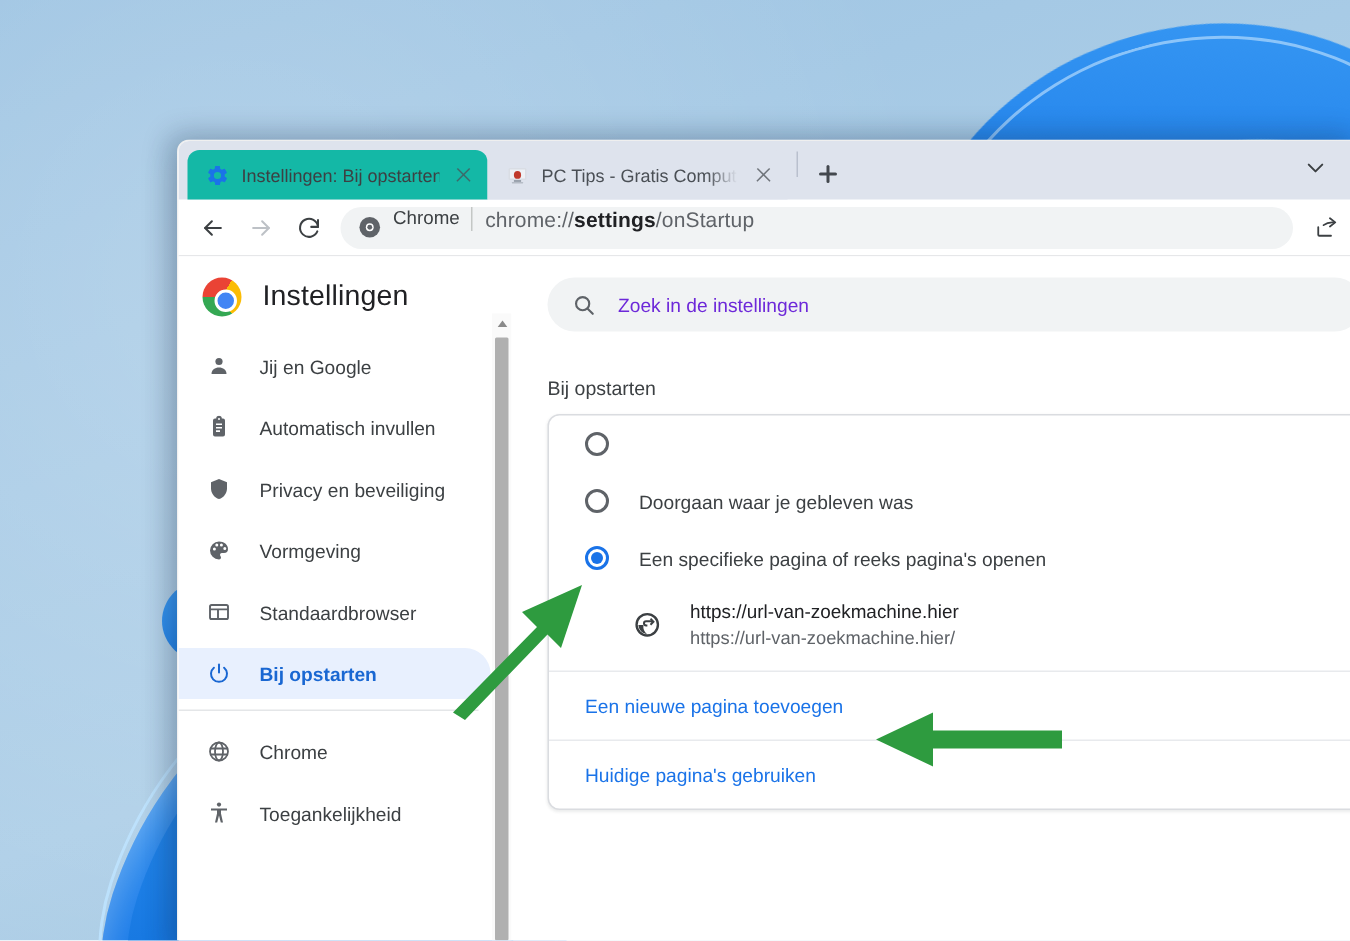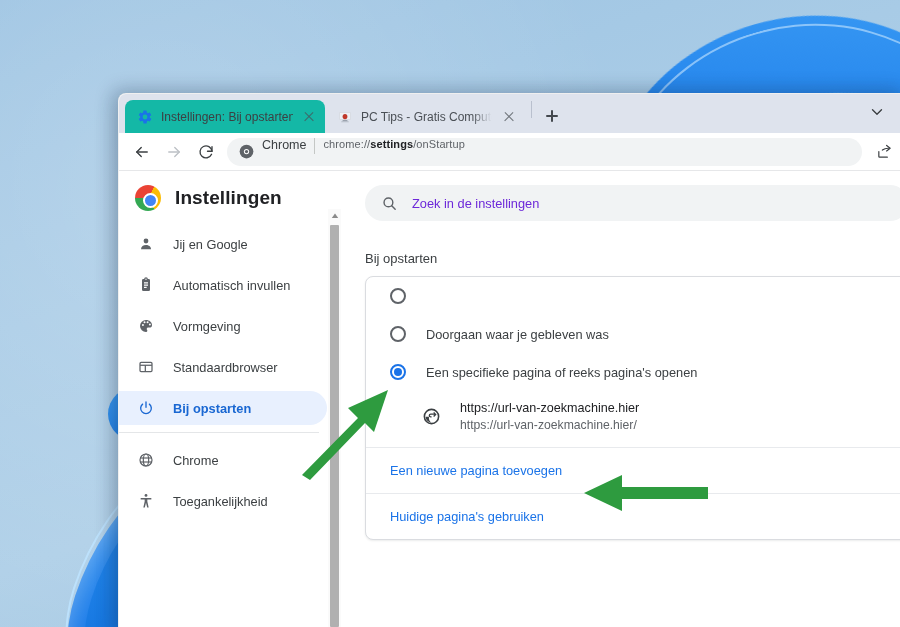--- a/index.html
+++ b/index.html
@@ -159,21 +159,21 @@
     border-radius: 14px;
     display: flex; 
     padding: 0 12px;
     margin: 0 6px 0 4px;
     gap: 8px;
     font-size: 12.5px;
     color: #202124;
   }
   .omni-label { color:#3c4043; font-size:12.5px; }
   .omni-div { width:1px; height:16px; background:#c4c7c5; }
-  .omni-url { color:#5f6368; font-size:11px; letter-spacing:.1px; }
+  .omni-url { color:#5f6368; font-size:14px; letter-spacing:.1px; }
   .omni-url b { color:#202124; font-weight:700; }
   .share-btn { width:28px; height:28px; display:flex; align-items:center; justify-content:center; }
 
   
   .page {
     display: flex;
     height: calc(545px - 39px - 38px);
     background: #fff;
   }
 
@@ -192,21 +192,21 @@
   .chrome-logo {
     width: 26px; height: 26px; border-radius: 50%;
     position: relative; overflow: hidden;
     background: conic-gradient(from -90deg, #ea4335 0deg 120deg, #fbbc05 120deg 240deg, #34a853 240deg 360deg);
   }
   .chrome-logo::after {
     content:""; position:absolute; left:50%; top:50%;
     width: 11px; height: 11px; margin:-5.5px 0 0 -5.5px;
     border-radius:50%; background:#4285f4; border:2px solid #fff;
   }
-  .brand-title { font-size: 19px; color: #202124; letter-spacing: .1px; font-weight: bold; }
+  .brand-title { font-size: 19px; color: #202124; letter-spacing: .1px; }
 
   .nav { padding-right: 14px; }
   .nav-item {
     display: flex; align-items: center; gap: 18px;
     height: 34px;
     padding-left: 18px;
     border-radius: 0 18px 18px 0;
     color: #3c4043;
     font-size: 12.8px;
     margin-bottom: 7px;
@@ -422,20 +422,28 @@
 
           <div class="nav-item">
             <span class="nav-ico">
               <svg width="16" height="16" viewBox="0 0 24 24" fill="currentColor">
                   <path d="M16 3h-1.2a2.8 2.8 0 0 0-5.6 0H8a2 2 0 0 0-2 2v14a2 2 0 0 0 2 2h8a2 2 0 0 0 2-2V5a2 2 0 0 0-2-2Zm-4-.6a1 1 0 1 1-1 1 1 1 0 0 1 1-1ZM9 8h6v1.6H9Zm0 3.4h6V13H9Zm0 3.4h4v1.6H9Z"></path>
                 </svg>
             </span>
             <span>Automatisch invullen</span>
           </div>
 
+          <div class="nav-item">
+            <span class="nav-ico">
+              <svg width="16" height="16" viewBox="0 0 24 24" fill="currentColor">
+                  <path d="M12 2 4 5.2v6.1c0 5 3.4 9.6 8 10.7 4.6-1.1 8-5.7 8-10.7V5.2Z"></path>
+                </svg>
+            </span>
+            <span>Privacy en beveiliging</span>
+          </div>
 
           <div class="nav-item">
             <span class="nav-ico">
               <svg width="16" height="16" viewBox="0 0 24 24" fill="currentColor">
                   <path d="M12 3a9 9 0 0 0 0 18 2 2 0 0 0 2-2 2 2 0 0 0-.5-1.3 2 2 0 0 1 1.5-3.3H17a4 4 0 0 0 4-4c0-4.2-4-7.4-9-7.4Zm-4.6 9a1.5 1.5 0 1 1 1.5-1.5A1.5 1.5 0 0 1 7.4 12Zm2.4-4a1.5 1.5 0 1 1 1.5-1.5A1.5 1.5 0 0 1 9.8 8Zm4.6 0a1.5 1.5 0 1 1 1.5-1.5A1.5 1.5 0 0 1 14.4 8Zm3.4 3.4a1.5 1.5 0 1 1 1.5-1.5 1.5 1.5 0 0 1-1.5 1.5Z"></path>
                 </svg>
             </span>
             <span>Vormgeving</span>
           </div>
 

